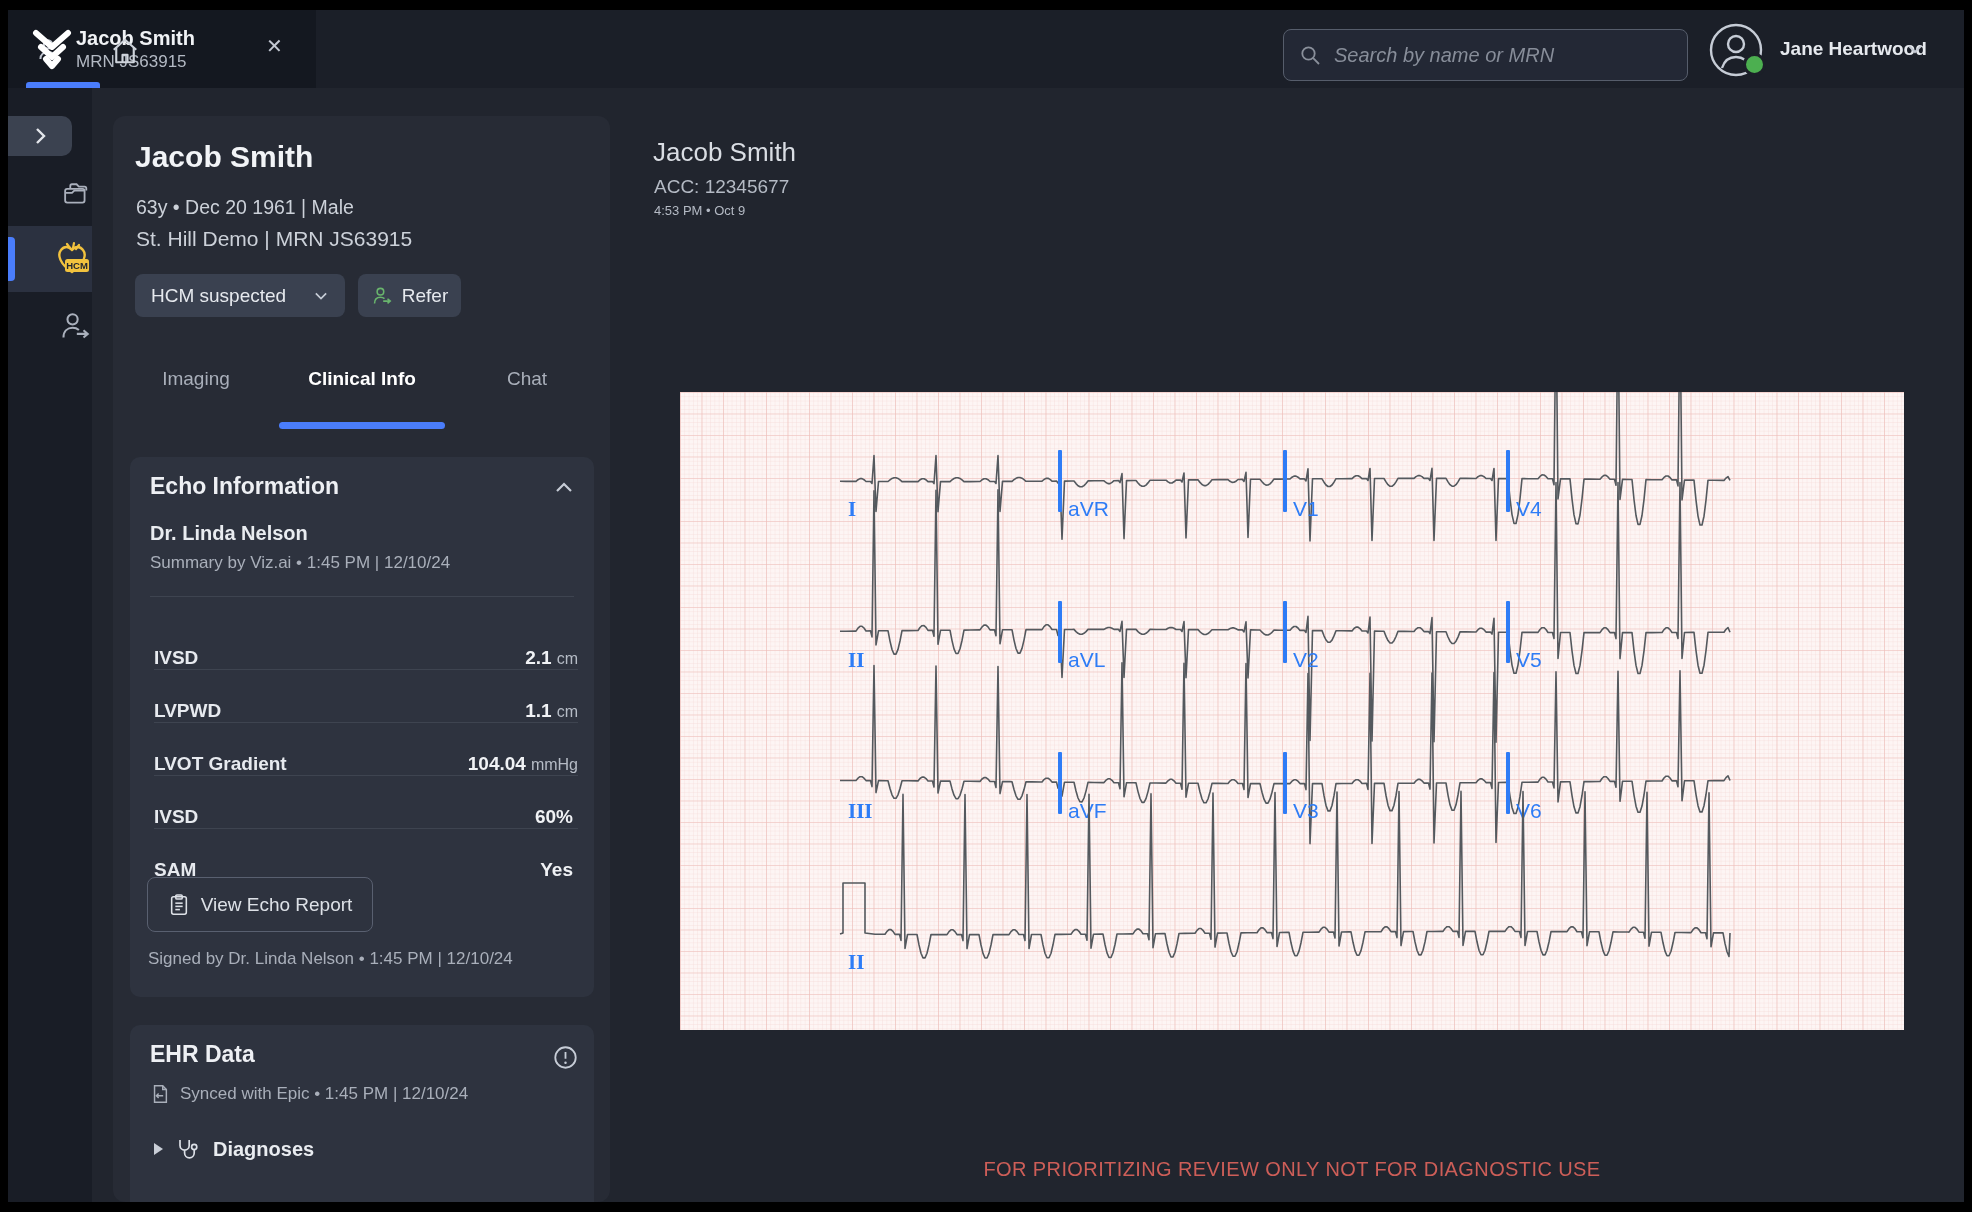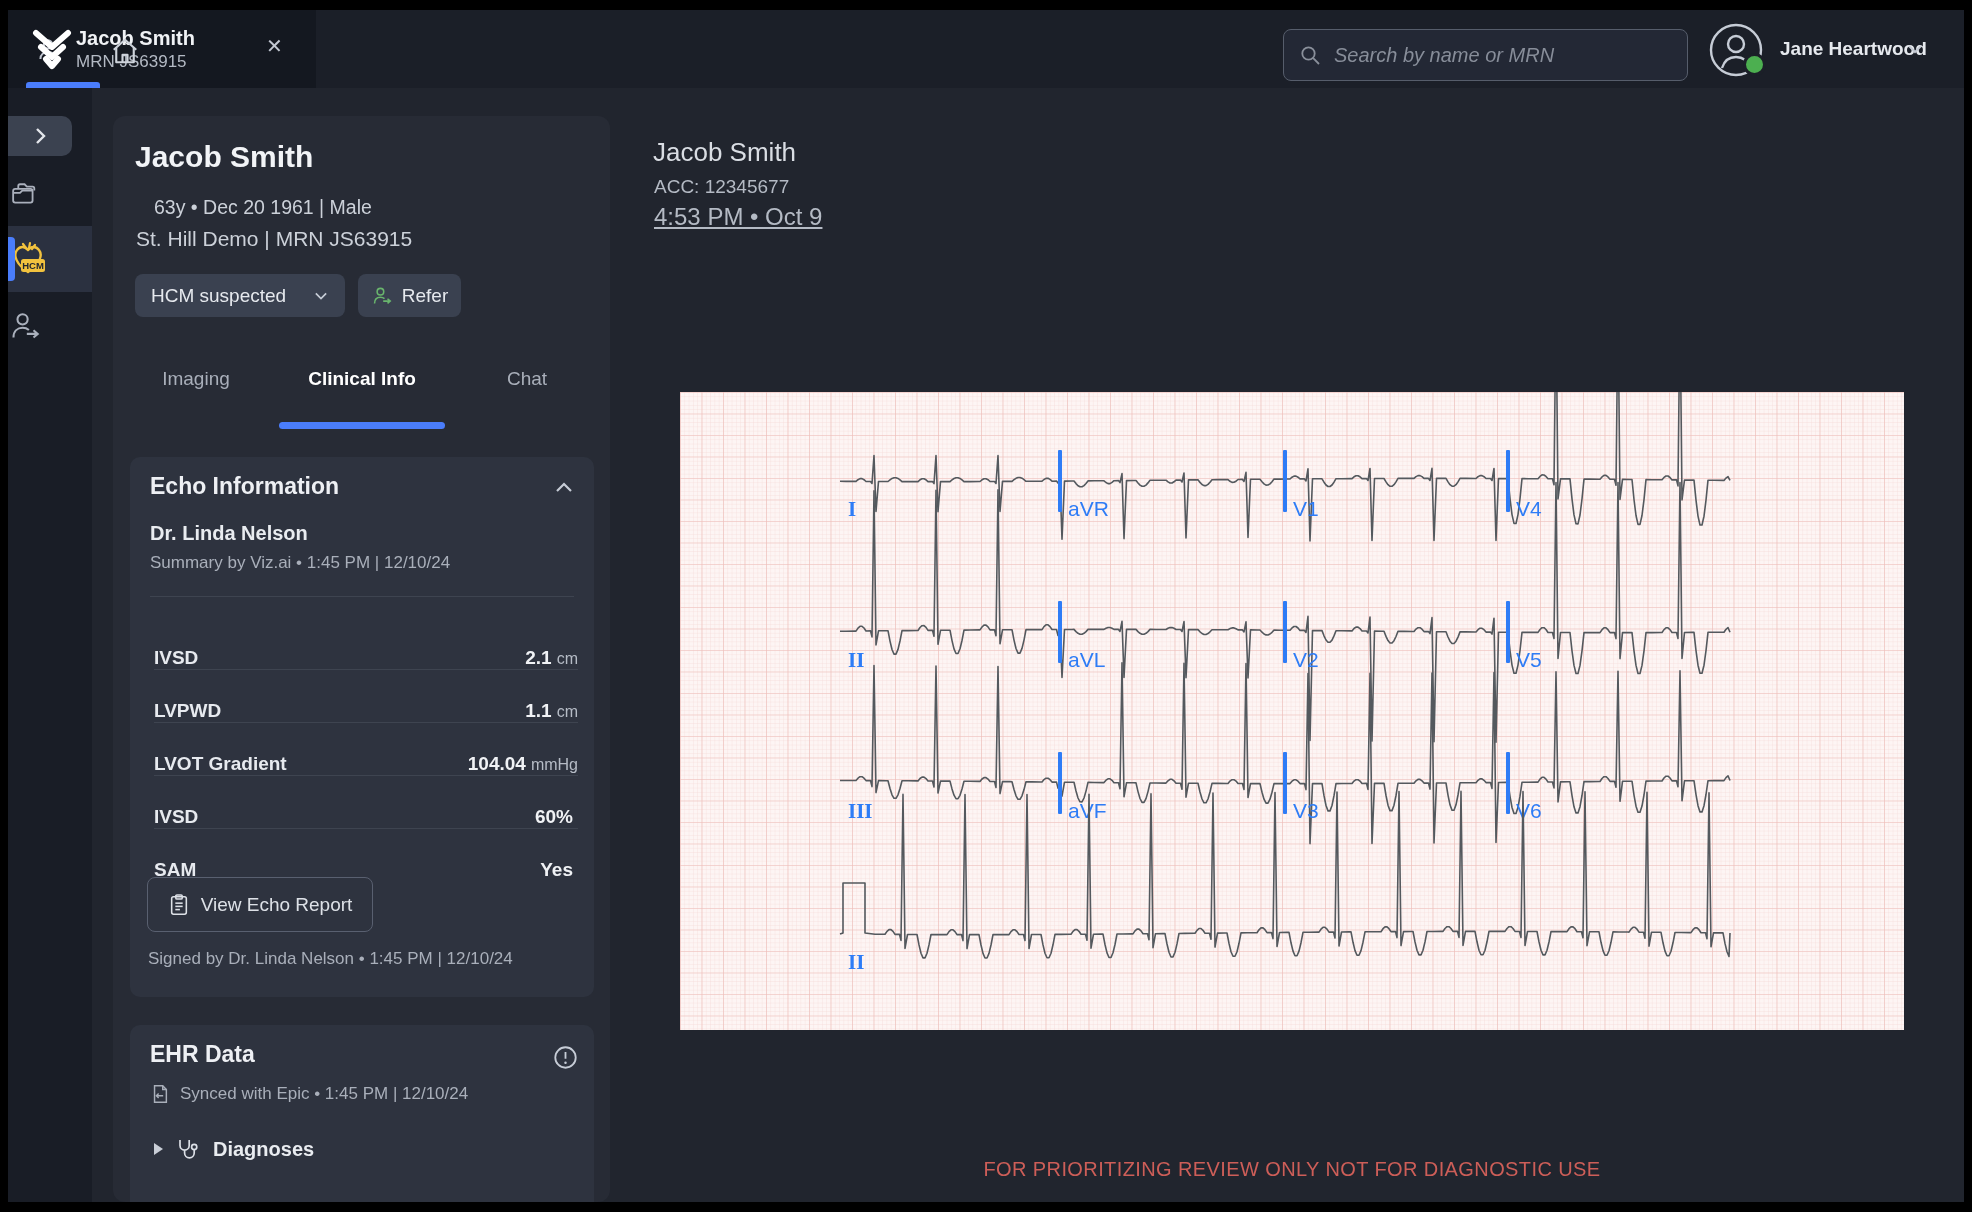--- a/index.html
+++ b/index.html
@@ -29,29 +29,29 @@
   .search-box input::placeholder{color:#878d99;font-style:italic;}
   .avatar{left:1700px;top:12px;width:56px;height:56px;cursor:pointer;}
   .avatar .dot{position:absolute;right:-2px;bottom:2px;width:17px;height:17px;border-radius:50%;
                background:#4caf50;border:3px solid #1b1f28;}
   .user-name{left:1772px;top:28px;font-size:19px;font-weight:bold;color:#e6e9ee;}
   .user-chev{left:1898px;top:32px;color:#c3c8d2;cursor:pointer;}
   
   .sidebar{position:absolute;left:8px;top:88px;width:84px;height:1114px;background:#191d26;z-index:4;}
   .expand-btn{left:0;top:28px;width:64px;height:40px;background:#3b4250;border-radius:0 10px 10px 0;
               display:flex;align-items:center;justify-content:center;color:#e3e6eb;cursor:pointer;}
-  .side-item{left:0;width:84px;height:56px;display:flex;align-items:center;justify-content:flex-start;
+  .side-item{left:0;width:84px;height:56px;display:flex;align-items:center;justify-content:flex-end;
              color:#aab0bc;cursor:pointer;}
   .side-item.active-bg{background:#2b3140;height:66px;}
   .active-bar{position:absolute;left:0;top:11px;width:7px;height:44px;background:#4a7dfb;border-radius:0 4px 4px 0;}
   
   .left-panel{position:absolute;left:113px;top:116px;width:497px;height:1086px;background:#272b35;
               border-radius:12px;z-index:3;overflow:hidden;}
   .p-name{left:22px;top:24px;font-size:30px;font-weight:bold;color:#f2f4f7;}
-  .p-demo1{left:41px;top:80px;font-size:19.5px;color:#ccd1d9;}
+  .p-demo1{left:23px;top:80px;font-size:19.5px;color:#ccd1d9;}
   .p-demo2{left:23px;top:111px;font-size:21px;color:#ccd1d9;}
   .status-btn{left:22px;top:158px;width:210px;height:43px;background:#3a4150;border-radius:8px;
               display:flex;align-items:center;justify-content:space-between;padding:0 16px;box-sizing:border-box;
               font-size:19px;color:#e6e9ee;cursor:pointer;}
   .refer-btn{left:245px;top:158px;width:103px;height:43px;background:#3a4150;border-radius:8px;
              display:flex;align-items:center;justify-content:center;gap:9px;font-size:19px;color:#e6e9ee;cursor:pointer;}
   .tab-row-item{top:252px;font-size:19px;color:#a9afba;transform:translateX(-50%);cursor:pointer;white-space:nowrap;}
   .tab-row-item.sel{color:#ffffff;font-weight:bold;}
   .tab-indicator{left:166px;top:306px;width:166px;height:7px;border-radius:4px;background:#4a7dfb;}
   .card{background:#2e333f;border-radius:10px;}
@@ -72,21 +72,21 @@
               background:transparent;display:flex;align-items:center;justify-content:center;gap:11px;
               font-size:19px;color:#dde1e7;cursor:pointer;}
   .signed-line{left:18px;top:492px;font-size:17px;color:#a9afba;}
   .info-icon{right:16px;top:20px;color:#c6ccd6;cursor:pointer;}
   .synced-row{left:20px;top:58px;display:flex;align-items:center;gap:10px;font-size:17px;color:#a9afba;}
   .diag-row{left:24px;top:112px;display:flex;align-items:center;gap:13px;cursor:pointer;}
   .diag-label{font-size:20px;font-weight:bold;color:#e9ecf0;}
   
   .v-name{left:653px;top:137px;font-size:26px;color:#d9dde3;z-index:2;}
   .v-acc{left:654px;top:176px;font-size:19px;color:#b4bac4;z-index:2;}
-  .v-dt{left:654px;top:203px;font-size:24px;color:#b4bac4;z-index:2;text-decoration:underline;}
+  .v-dt{left:654px;top:203px;font-size:13px;color:#b4bac4;z-index:2;}
   #ecg-svg{position:absolute;left:680px;top:392px;z-index:2;}
   .v-warning{left:680px;top:1158px;width:1224px;text-align:center;font-size:20px;letter-spacing:0.4px;
              color:#cd5e58;z-index:2;}
   svg{display:block;}
 </style>
 </head>
 <body>
 
 <div class="page">
 

